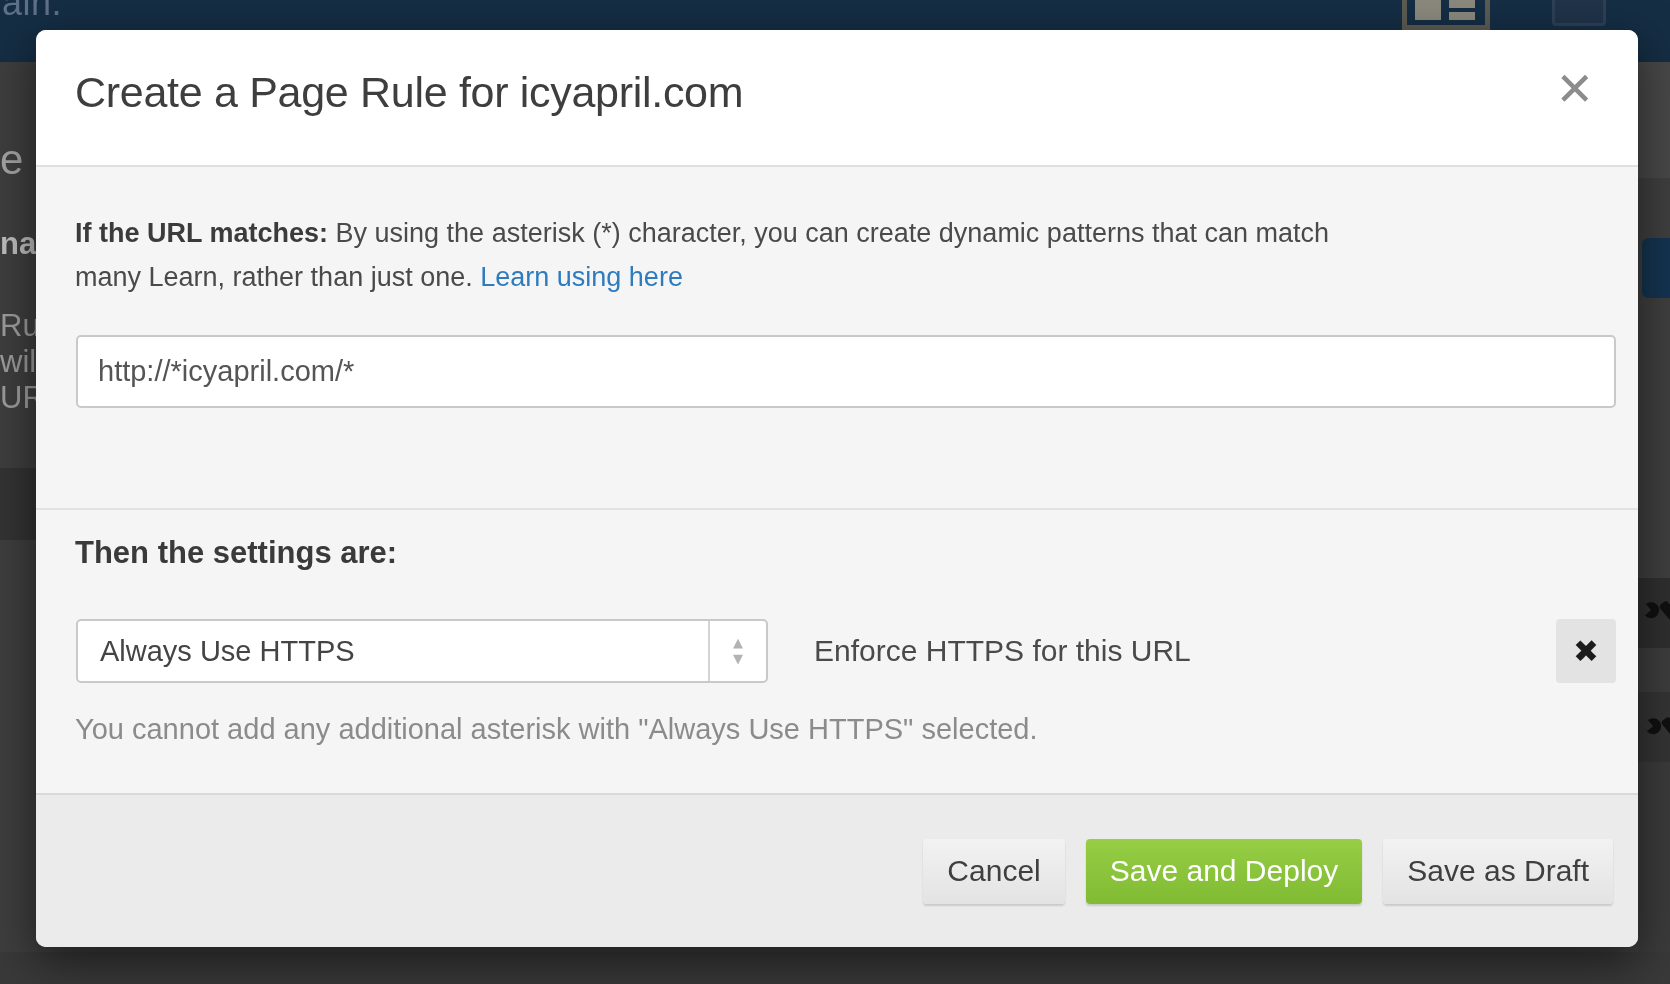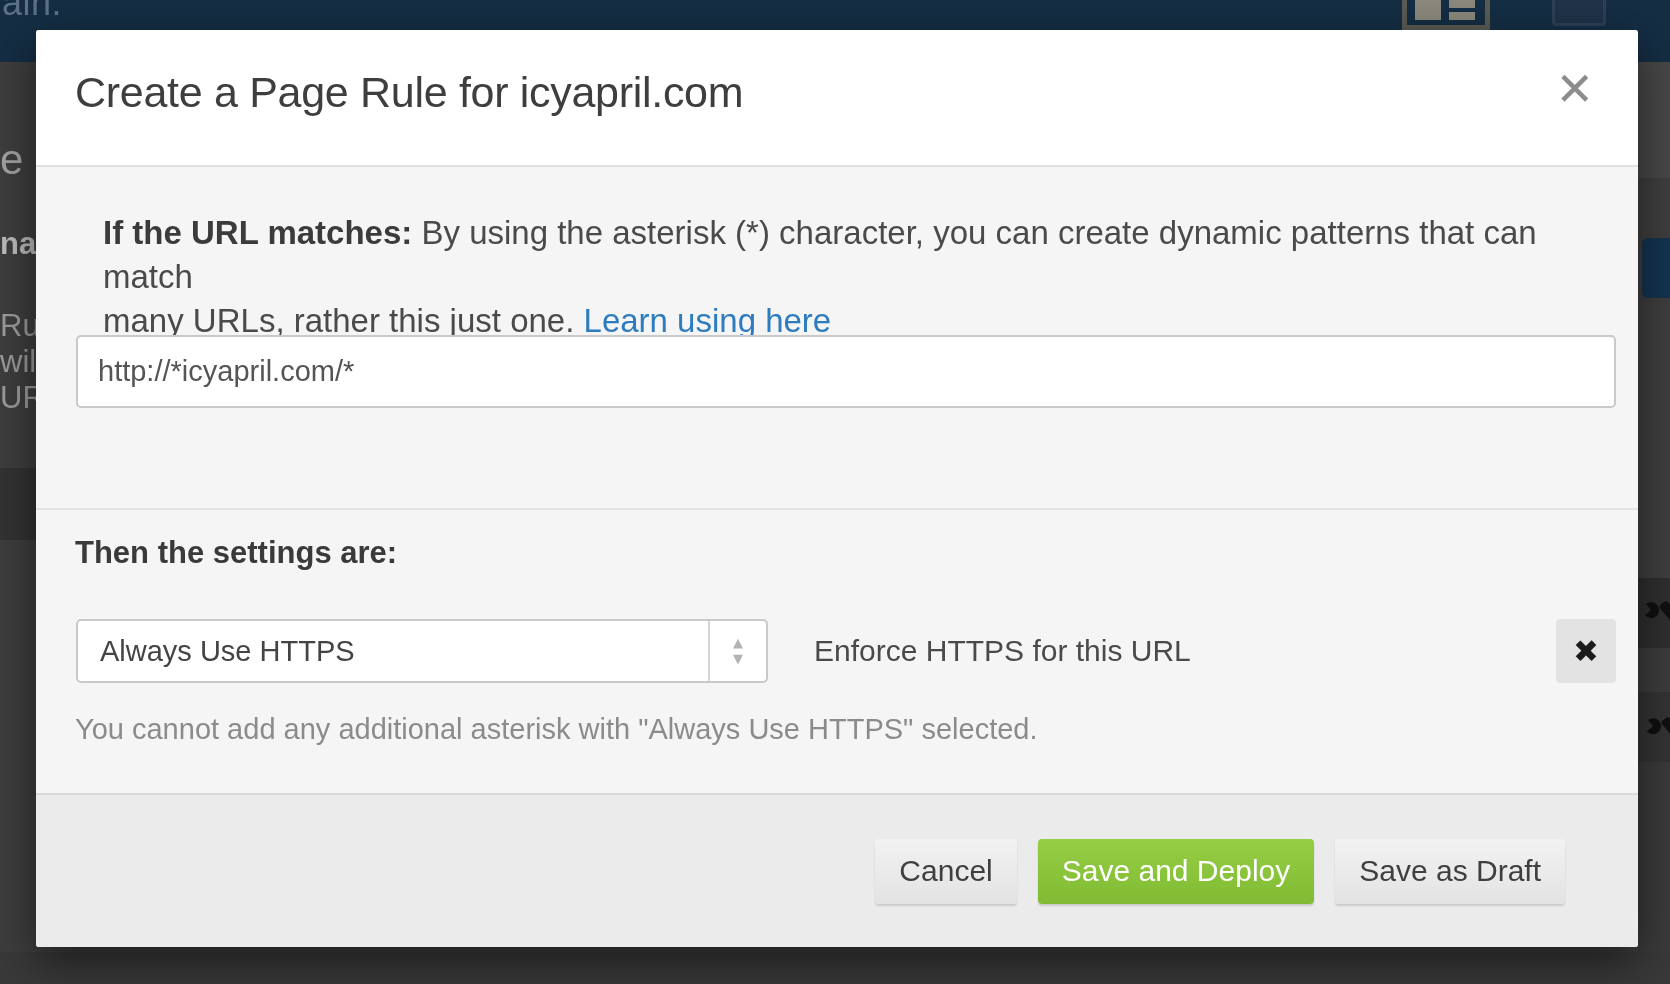--- a/index.html
+++ b/index.html
@@ -57,40 +57,40 @@
   .wrench .head { position:absolute; left:0; top:0; width:16px; height:16px; background:#101010; border-radius:50%; }
   .wrench-1 .notch { position:absolute; left:0; top:0; width:8px; height:8px; background:#2f2f2f; }
   .wrench-2 .notch { position:absolute; left:0; top:0; width:8px; height:8px; background:#343434; }
   .wrench .handle { position:absolute; right:4px; bottom:0; width:10px; height:20px; background:#101010; border-radius:3px; }
 
   .bottom-band { position:absolute; left:0; top:952px; width:1670px; height:32px; background:#393939; }
 
   
   .modal {
     position:absolute; left:36px; top:30px; width:1602px; height:917px;
-    background:#ffffff; border-radius:3px;
+    background:#ffffff; border-radius:10px;
     box-shadow:0 14px 46px rgba(0,0,0,.55);
     overflow:hidden;
   }
   .modal-header { position:absolute; left:0; top:0; width:100%; height:137px; background:#fff; border-bottom:2px solid #e0e0e0; }
   .modal-title {
     position:absolute; left:39px; top:38px;
     font-size:43px; font-weight:300; color:#3e3e3e; letter-spacing:-.3px;
   }
   .close-btn {
     position:absolute; right:44px; top:36px;
     font-size:46px; line-height:1; color:#8c8c8c;
     font-family:"DejaVu Sans",sans-serif; cursor:pointer;
   }
 
   .modal-body { position:absolute; left:0; top:137px; width:100%; height:626px; background:#f5f5f5; }
 
   .url-paragraph {
     position:absolute; left:39px; top:44px; width:1520px;
-    font-size:33px; line-height:44px; color:#4a4a4a;margin-left:28px;
+    font-size:27px; line-height:44px; color:#4a4a4a;
   }
   .url-paragraph b { color:#3b3b3b; }
   .learn-link { color:#2e7cbe; cursor:pointer; }
 
   .url-input {
     position:absolute; left:40px; top:168px; width:1540px; height:73px;
     background:#fff; border:2px solid #c9c9c9; border-radius:5px;
     padding:0 0 0 20px; font-size:29px; color:#555;
     font-family:"Liberation Sans","DejaVu Sans",sans-serif; outline:none;
   }
@@ -125,21 +125,21 @@
     display:flex; align-items:center; justify-content:center;
     font-size:31px; font-weight:bold; color:#1c1c1c;
     font-family:"DejaVu Sans",sans-serif; cursor:pointer;
   }
   .setting-note { position:absolute; left:39px; top:546px; font-size:29px; color:#8b8b8b; }
 
   .modal-footer {
     position:absolute; left:0; top:763px; width:100%; height:154px;
     background:#ebebeb; border-top:2px solid #d9d9d9;
     display:flex; align-items:center; justify-content:flex-end;
-    gap:21px; padding-right:73px;
+    gap:21px; padding-right:25px;
   }
   .btn {
     height:65px; border:none; border-radius:4px; padding:0 24px;
     font-size:30px; font-family:"Liberation Sans","DejaVu Sans",sans-serif;
     cursor:pointer; box-shadow:0 2px 2px rgba(0,0,0,.14);
   }
   .btn-gray { background:linear-gradient(#f2f2f2,#e3e3e3); color:#3f3f3f; }
   .btn-green { background:linear-gradient(#96ce45,#80bb33); color:#ffffff; }
 </style>
 </head>
@@ -191,21 +191,21 @@
 
   <div class="modal-header">
     <div class="modal-title">Create a Page Rule for icyapril.com</div>
     <div class="close-btn">✕</div>
   </div>
 
   <div class="modal-body">
 
     <div class="url-paragraph">
       <b>If the URL matches:</b><span> By using the asterisk (*) character, you can create dynamic patterns that can match</span><br>
-      <span>many URLs, rather this just one. </span><span class="learn-link">Learn using here</span>
+      <span>many Learn, rather than just one. </span><span class="learn-link">Learn using here</span>
     </div>
 
     <input class="url-input" type="text" value="http://*icyapril.com/*" style="">
 
     <div class="section-divider"></div>
 
     <div class="settings-heading">Then the settings are:</div>
 
     <div class="setting-row">
       <div class="setting-select">

